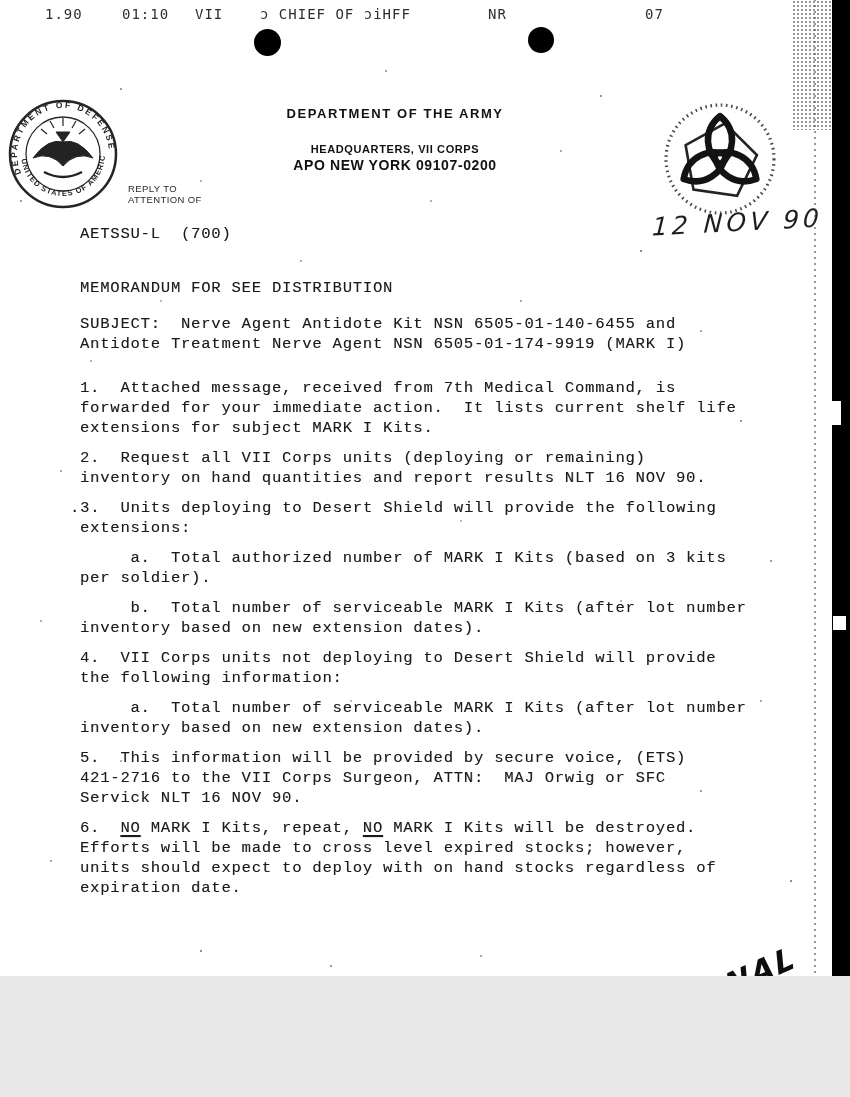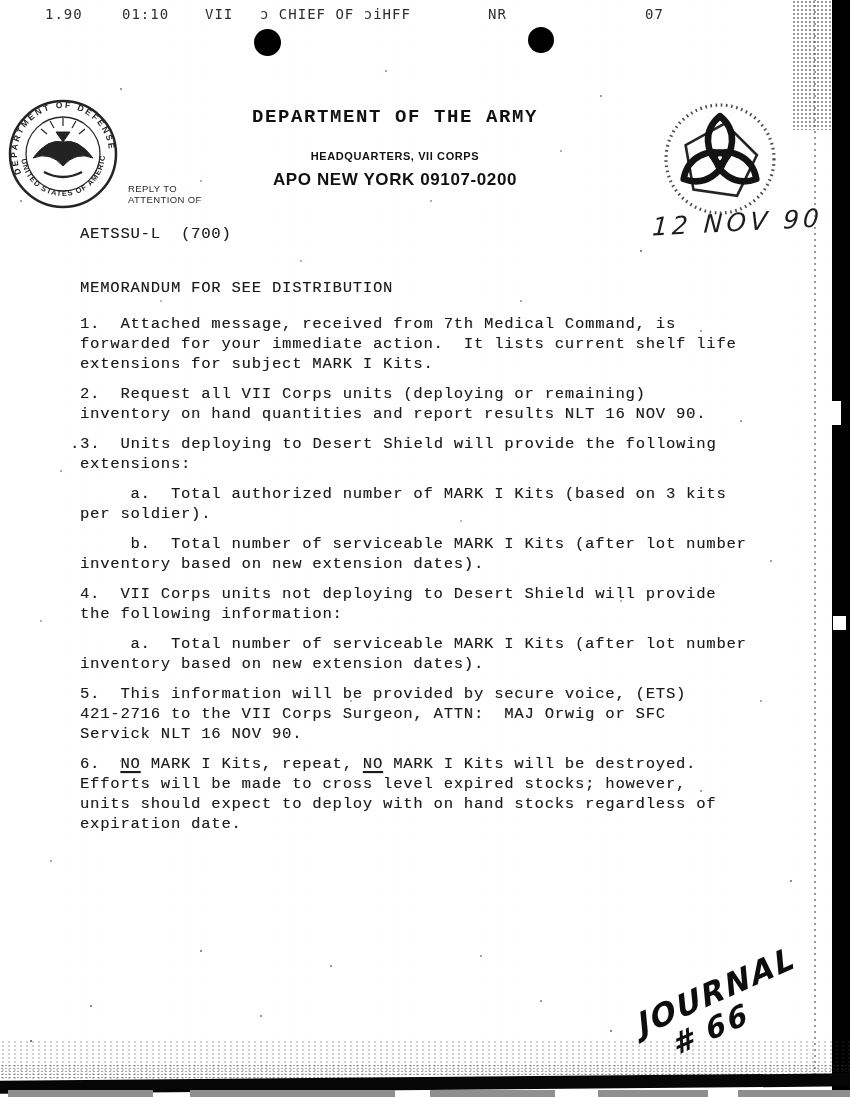--- a/index.html
+++ b/index.html
@@ -1,31 +1,31 @@
 <!DOCTYPE html>
 <html><head>
 <meta charset="utf-8">
 <style>
   html,body{margin:0;padding:0;background:#e8e8e8;}
   .page{
-    position:relative;width:850px;height:1097px;background:#fff;overflow:hidden;
+    position:relative;width:850px;height:976px;background:#fff;overflow:hidden;
     font-family:"Liberation Sans","DejaVu Sans",sans-serif;
     background-image:radial-gradient(rgba(0,0,0,0.025) 1px,transparent 1px);
     background-size:13px 9px;
   }
   
   .fax{position:absolute;top:6px;font-family:"DejaVu Sans Mono","Liberation Mono",monospace;
        font-size:14px;color:#2e2e2e;letter-spacing:1px;}
   
   .dot{position:absolute;background:#000;border-radius:50%;}
   
   .lh-center{position:absolute;left:240px;top:106px;width:310px;text-align:center;color:#111;}
-  .lh-line1{font-size:19px;font-weight:bold;letter-spacing:1.6px;font-family:Liberation Mono, monospace;}
+  .lh-line1{font-size:13px;font-weight:bold;letter-spacing:1.6px;font-family:Liberation Sans, sans-serif;}
   .lh-line2{font-size:11px;font-weight:bold;letter-spacing:.6px;margin-top:22px;}
-  .lh-line3{font-size:17px;font-weight:bold;letter-spacing:.6px;margin-top:8px;}
+  .lh-line3{font-size:14px;font-weight:bold;letter-spacing:.6px;margin-top:2px;}
   .replyto{position:absolute;left:128px;top:183px;font-size:9.5px;line-height:11px;
            color:#2a2a2a;letter-spacing:.4px;}
   .seal{position:absolute;}
   
   .hand-date{position:absolute;left:652px;top:208px;font-family:"DejaVu Sans",sans-serif;
              font-style:italic;font-size:25px;letter-spacing:4px;color:#1d1d1d;
              transform:rotate(-3deg) skewX(-6deg);white-space:nowrap;}
   .journal{position:absolute;left:636px;top:972px;transform:rotate(-24deg) skewX(-8deg);
            font-family:"DejaVu Sans",sans-serif;font-weight:bold;font-style:italic;color:#0d0d0d;}
   .journal-l1{font-size:31px;letter-spacing:2px;}
@@ -69,21 +69,21 @@
       460px 520px 0 #b8b8b8,620px 600px 0 #b2b2b2,350px 700px 0 #bdbdbd;}
 </style>
 </head>
 <body>
 
 <div class="page">
 
   <div>
     <span class="fax" style="left:45px">1.90</span>
     <span class="fax" style="left:122px">01:10</span>
-    <span class="fax" style="left:205px">VII</span>
+    <span class="fax" style="left:195px">VII</span>
     <span class="fax" style="left:260px">ɔ CHIEF OF ɔiHFF</span>
     <span class="fax" style="left:488px">NR</span>
     <span class="fax" style="left:645px">07</span>
   </div>
 
   <div class="dot" style="left:254px;top:29px;width:27px;height:27px"></div>
   <div class="dot" style="left:528px;top:27px;width:26px;height:26px"></div>
 
   <svg class="seal" style="left:6px;top:96px" width="114" height="116" viewBox="0 0 114 116">
     <defs>
@@ -133,20 +133,22 @@
       <path d="M60 67 C46 55 42 33 60 18 C78 33 74 55 60 67 Z" transform="rotate(120 60 60)"></path>
       <path d="M60 67 C46 55 42 33 60 18 C78 33 74 55 60 67 Z" transform="rotate(240 60 60)"></path>
     </g>
   </svg>
 
   <div class="hand-date">12 NOV 90</div>
 
   <div class="memo">
     <pre class="office">AETSSU-L  (700)</pre>
     <pre class="memofor">MEMORANDUM FOR SEE DISTRIBUTION</pre>
+    <pre class="subject">SUBJECT:  Nerve Agent Antidote Kit NSN 6505-01-140-6455 and
+Antidote Treatment Nerve Agent NSN 6505-01-174-9919 (MARK I)</pre>
     <pre>1.  Attached message, received from 7th Medical Command, is
 forwarded for your immediate action.  It lists current shelf life
 extensions for subject MARK I Kits.</pre>
     <pre>2.  Request all VII Corps units (deploying or remaining)
 inventory on hand quantities and report results NLT 16 NOV 90.</pre>
     <pre class="hang">.3.  Units deploying to Desert Shield will provide the following
 extensions:</pre>
     <pre>     a.  Total authorized number of MARK I Kits (based on 3 kits
 per soldier).</pre>
     <pre>     b.  Total number of serviceable MARK I Kits (after lot number

